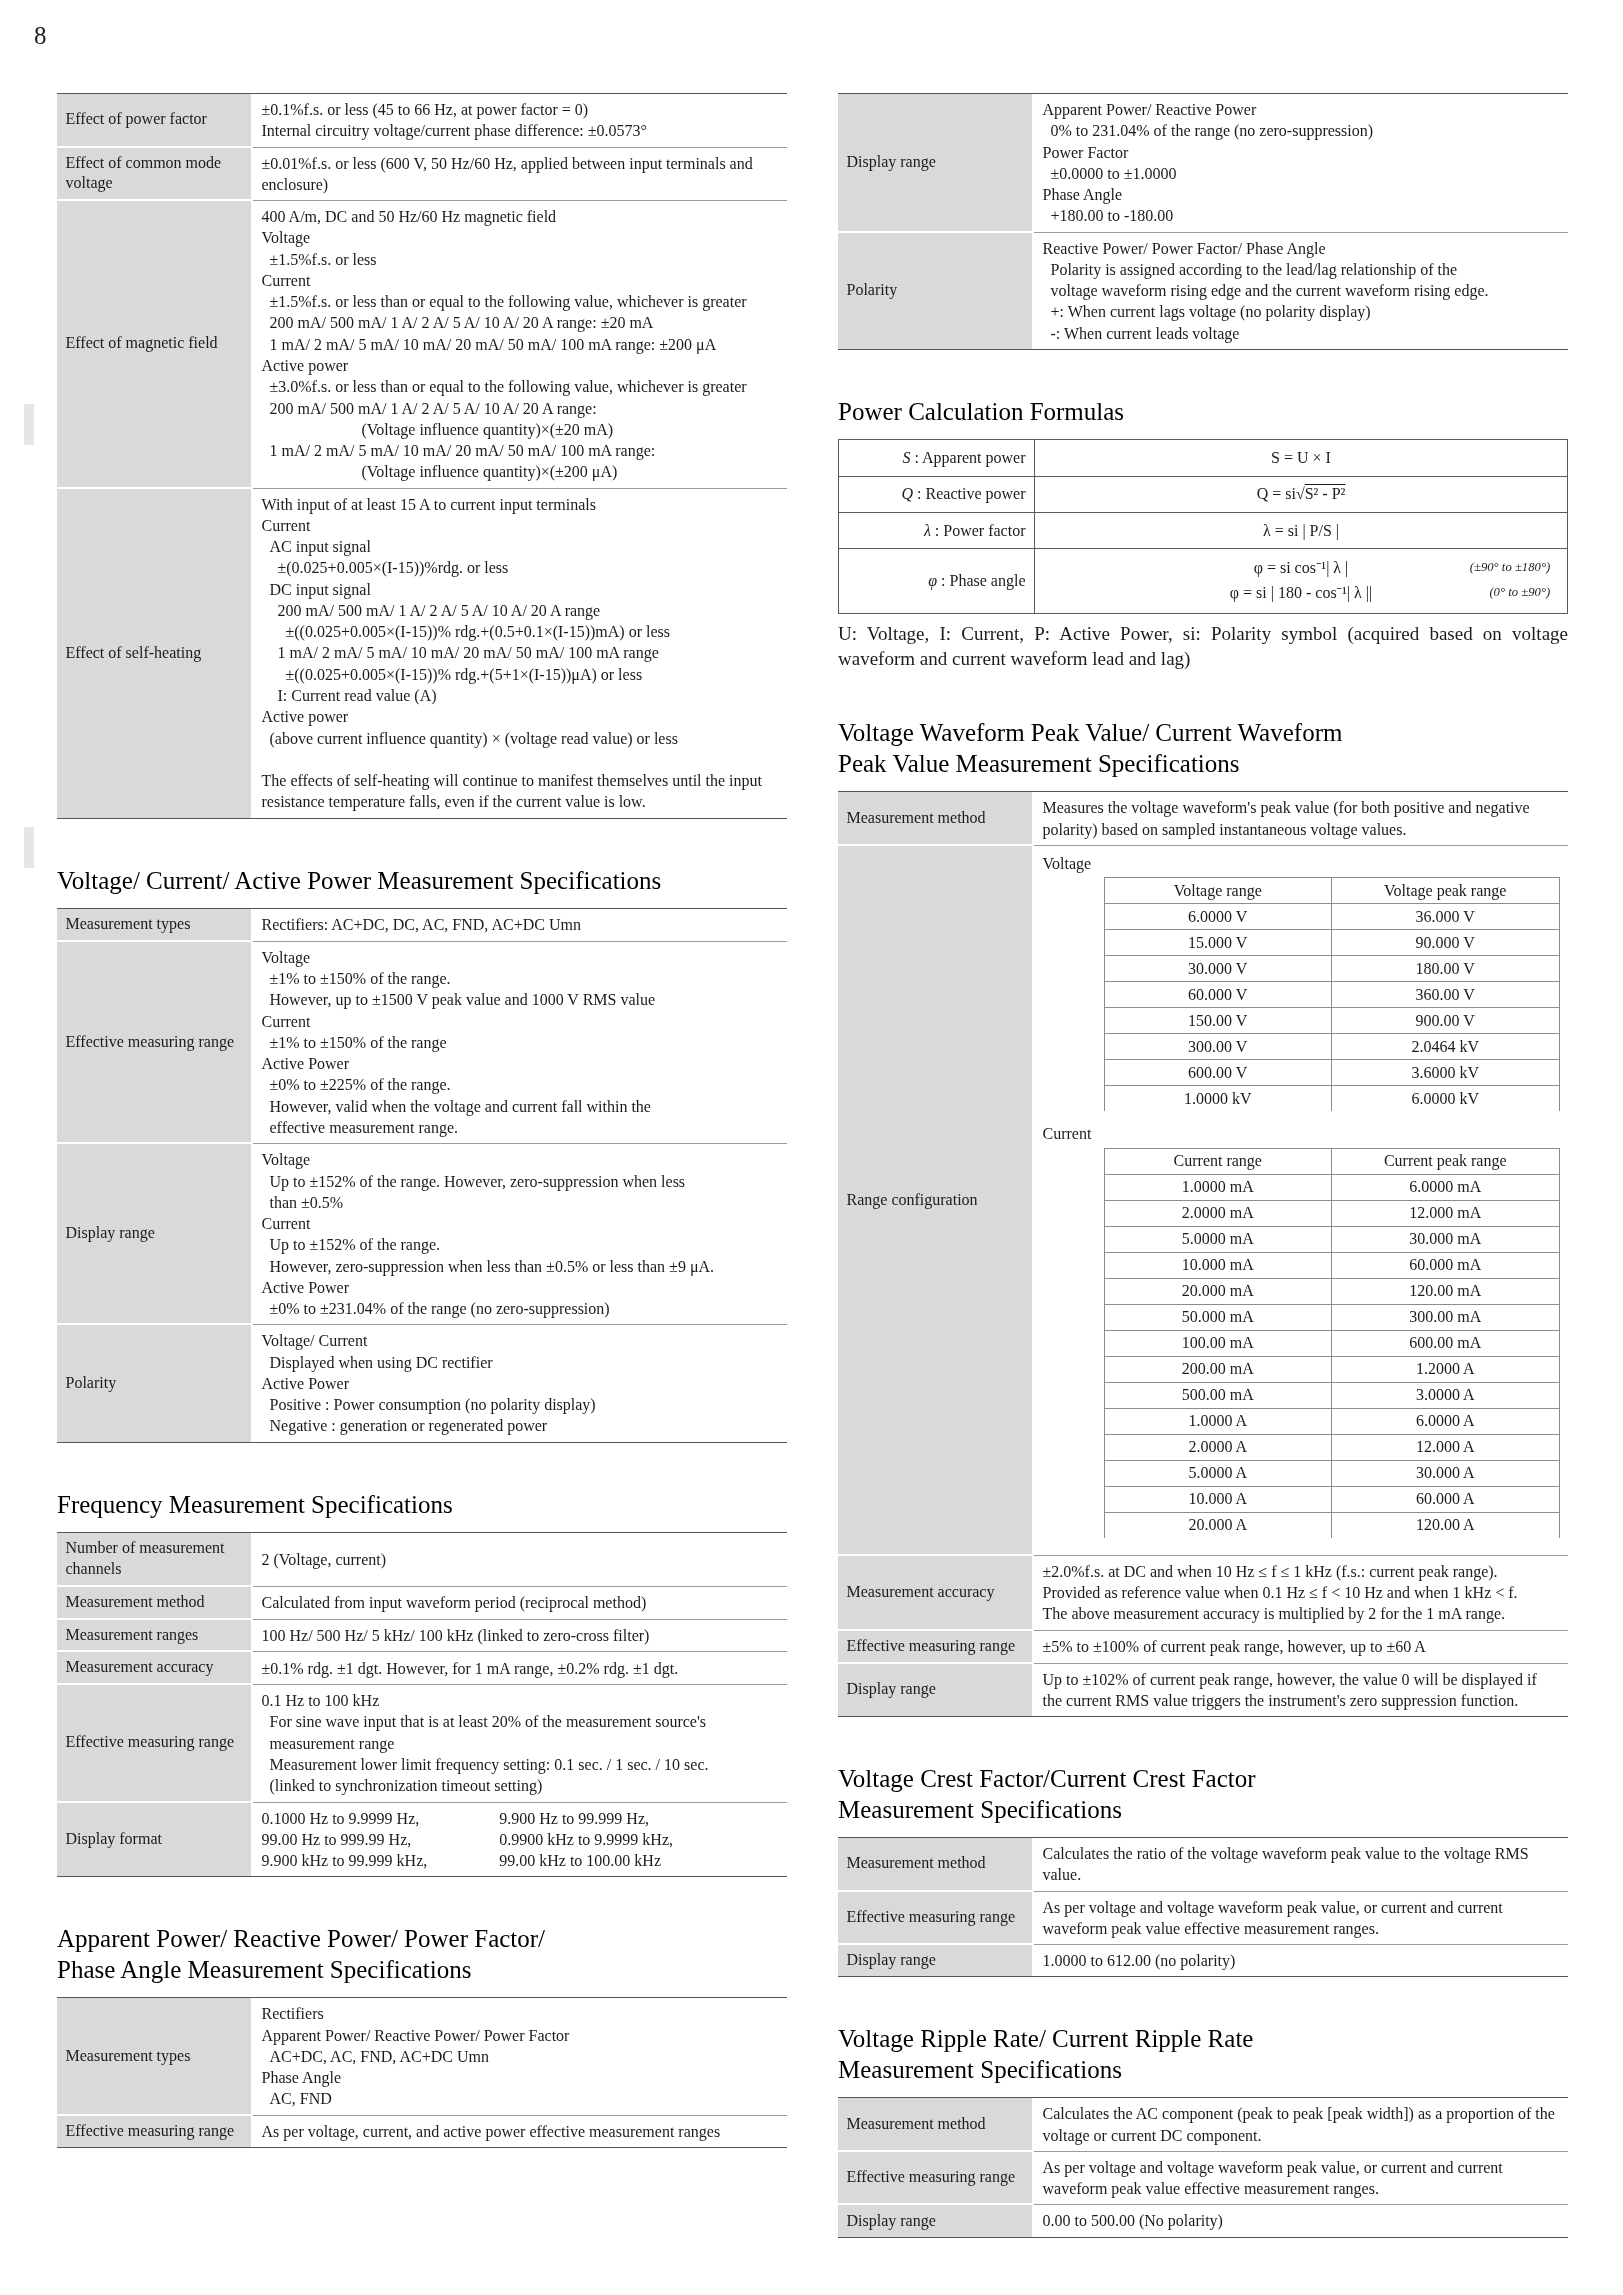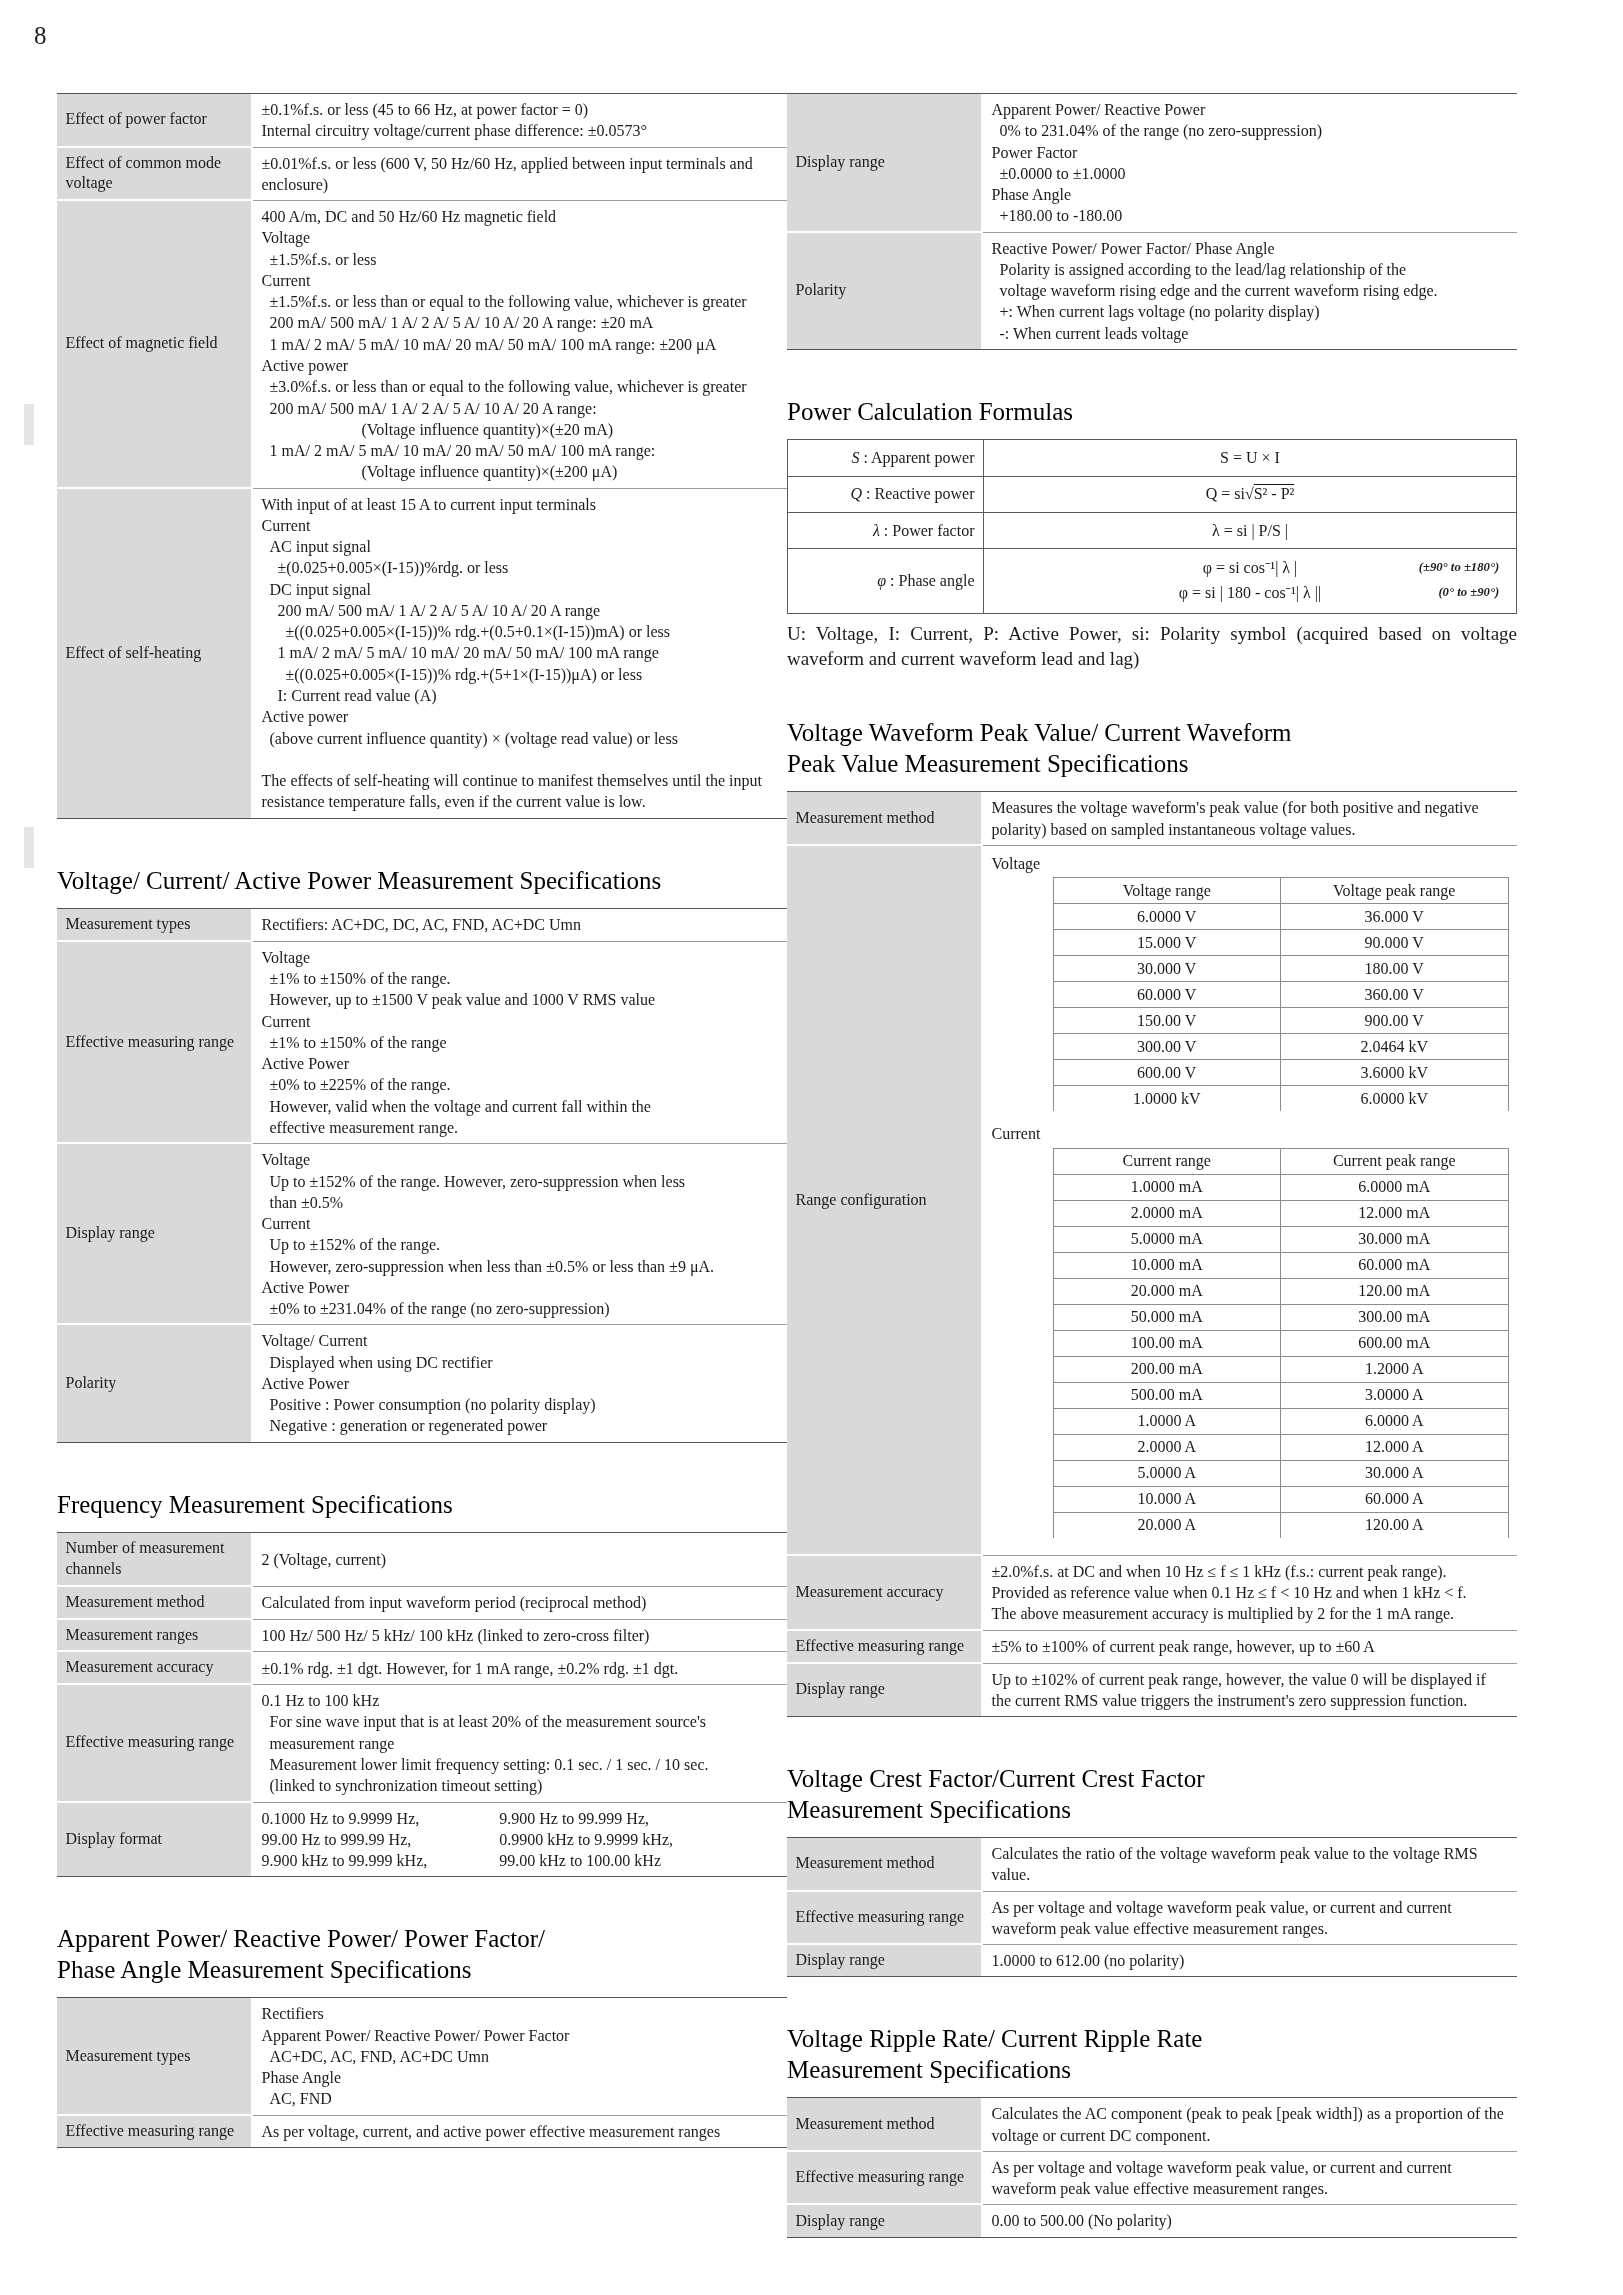--- a/index.html
+++ b/index.html
@@ -4,21 +4,21 @@
 <style>
   * { margin:0; padding:0; box-sizing:border-box; }
   html,body { background:#ffffff; }
   body {
     width:1623px; height:2295px; position:relative; overflow:hidden;
     font-family:"Liberation Serif", serif; font-size:16px; color:#1b1b1b;
     line-height:1.35;
   }
   .page-number { position:absolute; top:18.6px; left:34px; font-size:25px; color:#222; }
   .margin-mark { position:absolute; left:24px; width:10px; height:41px; background:#e6e6e6; }
-  .content { position:absolute; left:57px; top:93px; width:1510px; display:flex; }
+  .content { position:absolute; left:57px; top:93px; width:1510px; display:flex; gap:51px; }
   .col { width:730px; flex:0 0 730px; }
 
   h2.section-title {
     font-size:25px; font-weight:normal; color:#000000;
     margin:47px 0 12px 0; line-height:1.22; white-space:pre-line;
   }
   .col > table:first-child { margin-top:0; }
 
   table.spec {
     width:100%; table-layout:fixed;
@@ -46,21 +46,21 @@
     width:196px; border:0.8px solid #5a5a5a; padding:6.8px 8.5px;
     font-weight:normal; text-align:right; background:#fff; font-size:16px;
   }
   table.formula td {
     border:0.8px solid #5a5a5a; text-align:center; padding:6.8px 10px;
     position:relative; font-size:16px;
   }
   .math { }
   .overline { text-decoration:overline;margin-top:40px; }
   .phase-line { position:relative; padding:1.7px 0; }
-  .note { position:absolute; right:6.8px; top:50%; transform:translateY(-50%); font-size:12.7px; font-style:italic; white-space:nowrap;font-weight:bold; }
+  .note { position:absolute; right:6.8px; top:50%; transform:translateY(-50%); font-size:12.7px; font-style:italic; white-space:nowrap; }
   .footnote { font-size:19px; line-height:1.3; margin-top:6.8px; text-align:justify; }
 
   .subhead { margin:1.7px 0 3.4px 0; }
   table.mini {
     border-collapse:collapse; margin:1.7px 0 12px 61px; width:calc(100% - 61px);
     table-layout:fixed; white-space:normal;
   }
   table.mini th, table.mini td {
     border:0.8px solid #8c8c8c; padding:2.5px 6.8px; text-align:center;
     font-weight:normal; font-size:16px; line-height:1.25; background:#fff;

